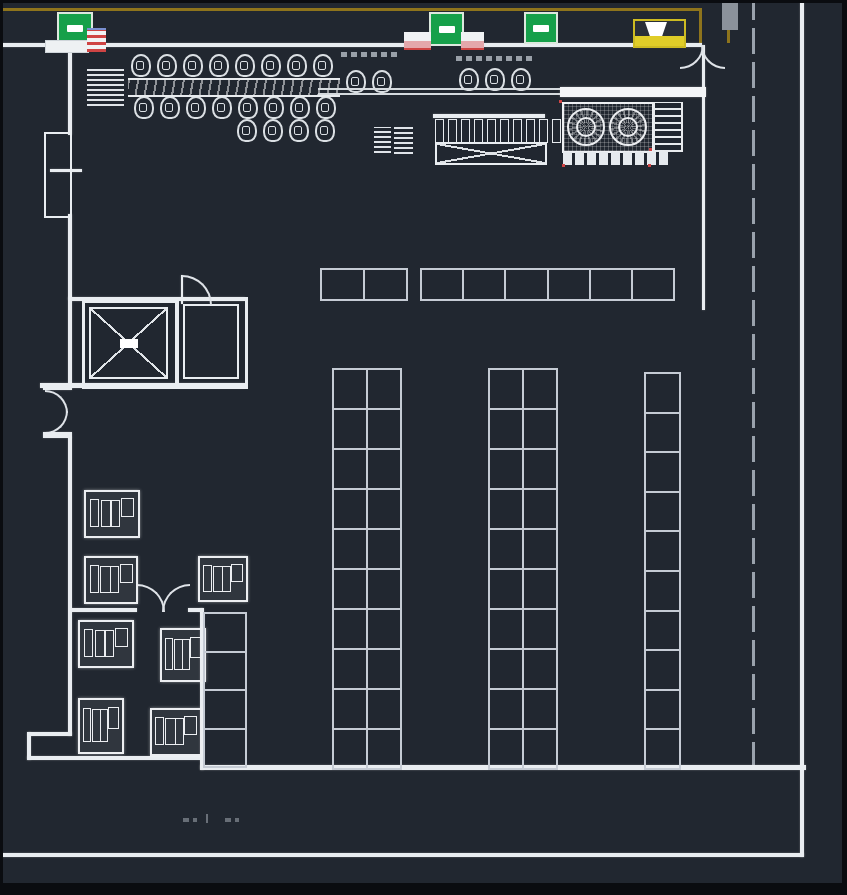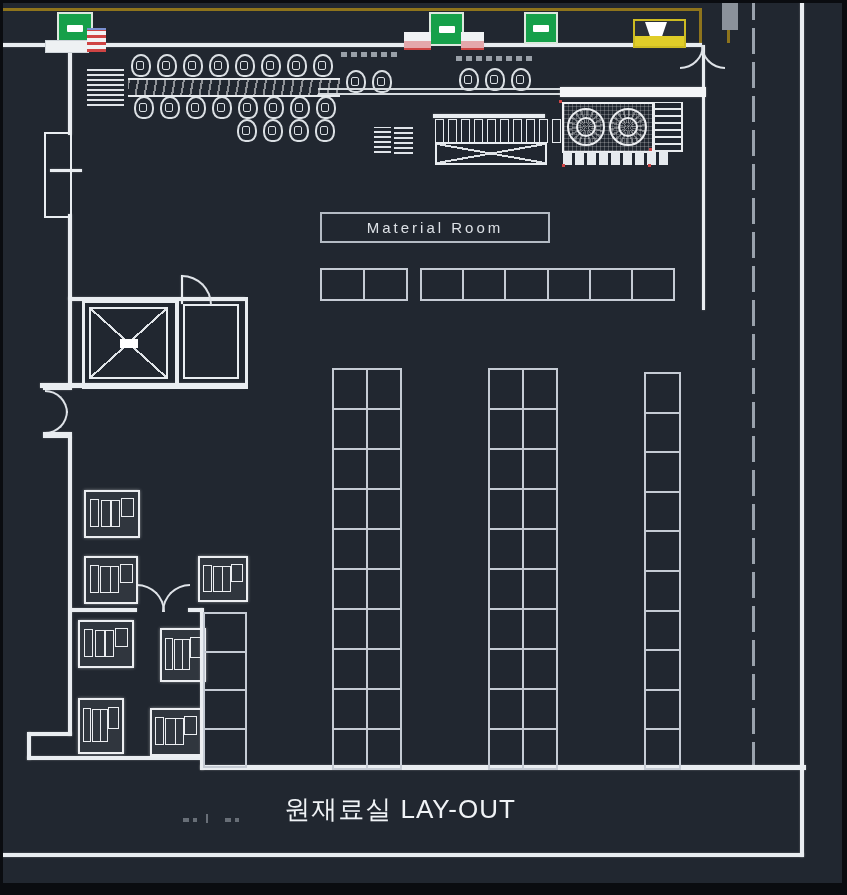--- a/index.html
+++ b/index.html
@@ -205,23 +205,20 @@
       <span class="foot"></span>
       <span class="foot"></span>
       <span class="foot"></span>
     </div>
   <div class="rungs" style="left:653px;top:102px;width:26px;height:50px;"></div>
   <div class="reddot" style="left:559px;top:100px;"></div>
   <div class="reddot" style="left:649px;top:148px;"></div>
   <div class="reddot" style="left:562px;top:164px;"></div>
   <div class="reddot" style="left:648px;top:164px;"></div>
 
-  <div id="room-label-box">
-    <span>Material Room</span>
-  </div>
 
   <div class="grid" style="left: 320px; top: 268px; width: 86px; height: 31px; display: grid; grid-template-columns: repeat(2, 1fr); grid-template-rows: repeat(1, 1fr);">
       <div class="cell"></div>
       <div class="cell"></div>
     </div>
   <div class="grid" style="left: 420px; top: 268px; width: 253px; height: 31px; display: grid; grid-template-columns: repeat(6, 1fr); grid-template-rows: repeat(1, 1fr);">
       <div class="cell"></div>
       <div class="cell"></div>
       <div class="cell"></div>
       <div class="cell"></div>
@@ -335,21 +332,20 @@
       <div class="cell"></div>
       <div class="cell"></div>
     </div>
   <div class="grid" style="left: 203px; top: 612px; width: 42px; height: 154px; display: grid; grid-template-columns: repeat(1, 1fr); grid-template-rows: repeat(4, 1fr);">
       <div class="cell"></div>
       <div class="cell"></div>
       <div class="cell"></div>
       <div class="cell"></div>
     </div>
 
-  <div id="plan-title">원재료실 LAY-OUT</div>
   <div class="cadtext" style="left:183px;top:818px;width:14px;height:4px;opacity:.5;"></div>
   <div class="cadtext" style="left:225px;top:818px;width:14px;height:4px;opacity:.5;"></div>
   <div class="wd" style="left:206px;top:814px;width:2px;height:9px;background:#9aa0a8;opacity:.6;"></div>
 
   <div class="edge" style="left:0;top:0;width:847px;height:3px;"></div>
   <div class="edge" style="left:0;top:883px;width:847px;height:12px;"></div>
   <div class="edge" style="left:0;top:0;width:3px;height:895px;"></div>
   <div class="edge" style="left:842px;top:0;width:5px;height:895px;"></div>
 </div>
 

